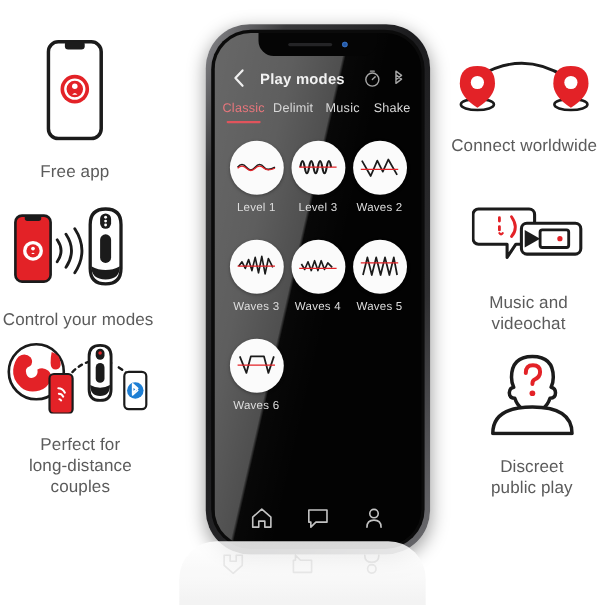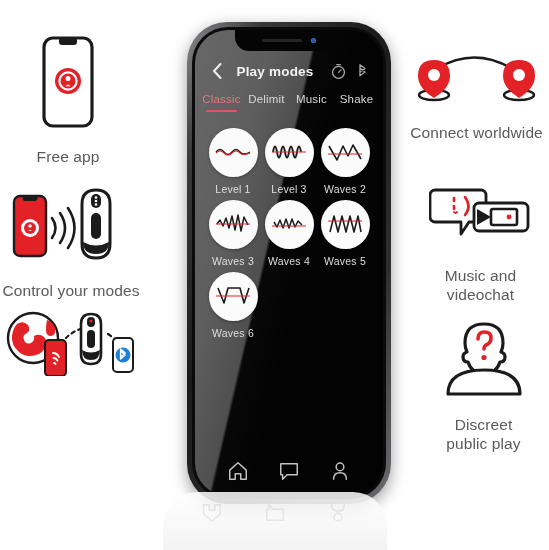--- a/index.html
+++ b/index.html
@@ -114,21 +114,21 @@
     display:block; height: 1.6px; background:#e0545c;
     margin: 5px 7px 0 7px; border-radius: 2px;
   }
   .tab-underline { display: none; }
 
   
   #mode-grid {
     position: relative; z-index: 4;
     display: grid;
     grid-template-columns: repeat(3, 1fr);
-    row-gap: 5px;
+    row-gap: 23px;
     padding: 10px 10px 0 10px;
   }
   .mode-cell { display:flex; flex-direction:column; align-items:center; cursor:pointer; }
   .mode-circle {
     width: 49px; height: 49px; border-radius: 50%;
     background: #fbfbfb;
     display:flex; align-items:center; justify-content:center;
     box-shadow: 0 1px 3px rgba(0,0,0,.35);
   }
   .mode-label {
@@ -225,20 +225,23 @@
         <rect x="84" y="17" width="8" height="10" rx="4" fill="#1b1b1b"></rect>
         <circle cx="88" cy="21" r="1.6" fill="#E32227"></circle>
         <rect x="84" y="30" width="8" height="18" rx="4" fill="#1b1b1b"></rect>
         <path d="M79 50 q9 5 18 0 q0 10 -9 10 q-9 0 -9 -10 z" fill="#1b1b1b"></path>
 
         <rect x="110" y="38" width="20" height="34" rx="4" fill="#fff" stroke="#1b1b1b" stroke-width="2"></rect>
         <circle cx="120" cy="55" r="7.5" fill="#1E7FD4"></circle>
         <path d="M117.6 51 l4.6 4 l-4.6 4 v-10 l4.6 4 l-4.6 4" fill="none" stroke="#fff" stroke-width="1.5" stroke-linejoin="round"></path>
       </svg>
     </div>
+    <div class="feature-label">Perfect for
+long-distance
+couples</div>
   </div>
 
   <div class="feature" id="f-connect">
     <div class="feature-art">
       <svg width="142" height="54" viewBox="0 0 142 54">
         <path d="M32 18 q38 -22 76 2" fill="none" stroke="#1b1b1b" stroke-width="2.6" stroke-linecap="round"></path>
         <ellipse cx="28" cy="45" rx="15" ry="5" fill="none" stroke="#1b1b1b" stroke-width="2.4"></ellipse>
         <path d="M28 10 q16 0 16 16 q0 12 -16 22 q-16 -10 -16 -22 q0 -16 16 -16 z" fill="#E32227"></path>
         <circle cx="28" cy="25" r="6" fill="#fff"></circle>
         <ellipse cx="113" cy="45" rx="15" ry="5" fill="none" stroke="#1b1b1b" stroke-width="2.4"></ellipse>

